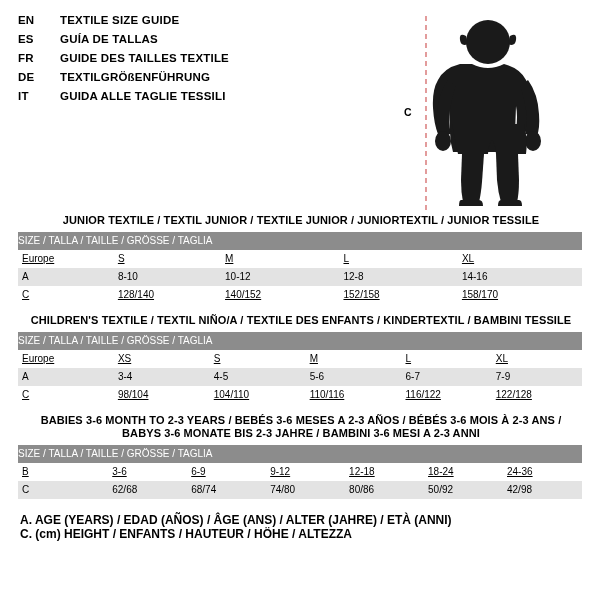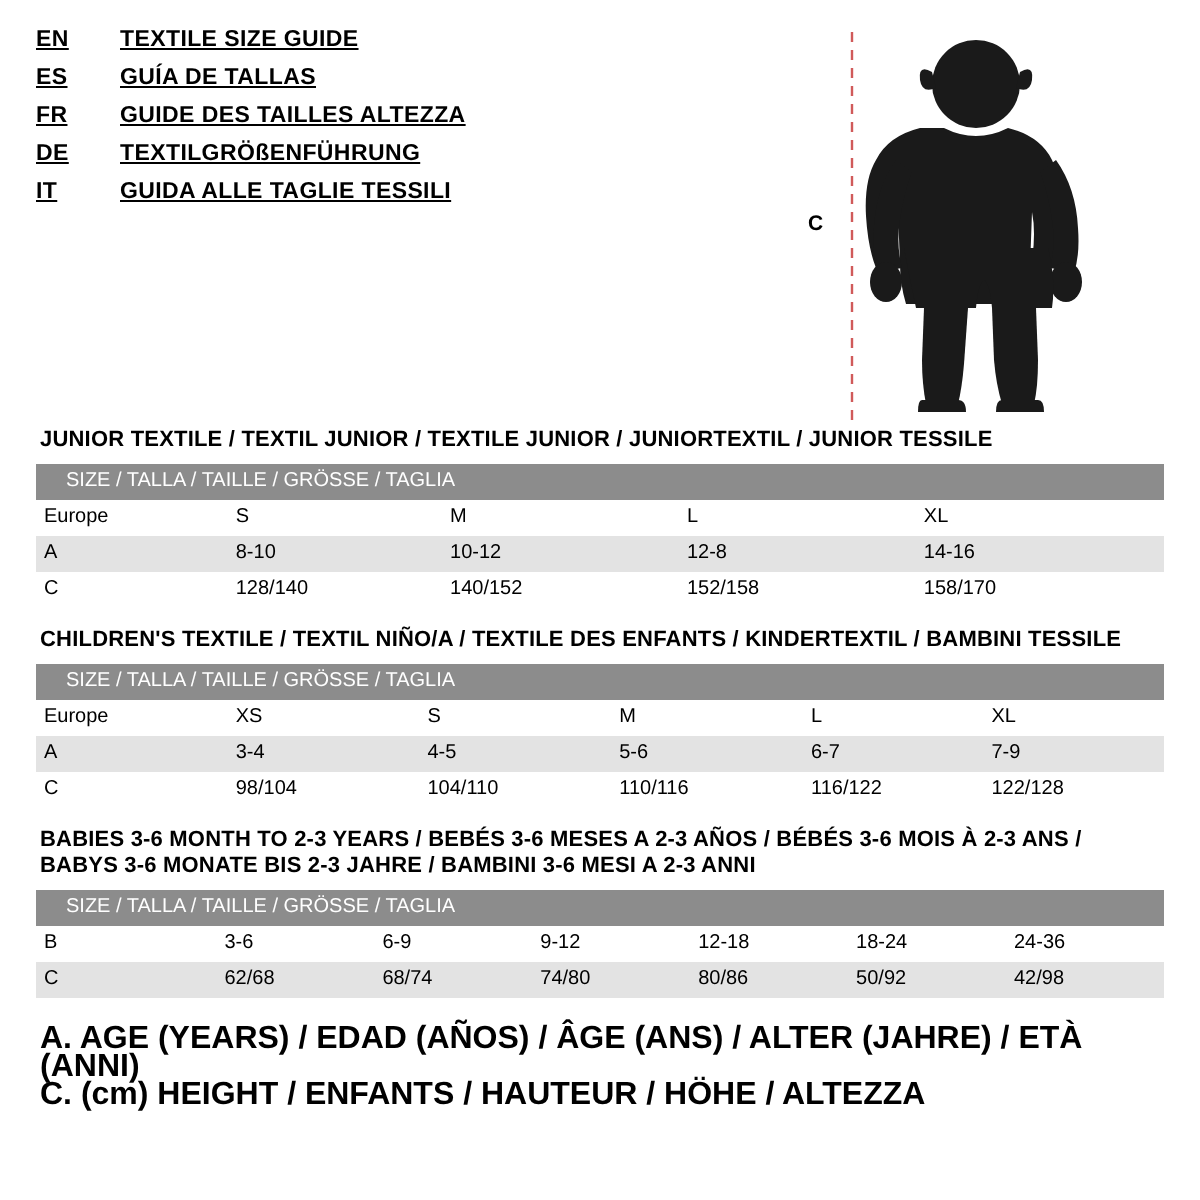--- a/index.html
+++ b/index.html
@@ -20,21 +20,20 @@
     width: 600px;
     height: 600px;
     box-sizing: border-box;
     padding: 14px 18px 10px 18px;
   }
 
   
   .header {
     position: relative;
     height: 190px;
-    text-decoration: underline;
   }
   .lang-table {
     border-collapse: collapse;
   }
   .lang-row td {
     font-size: 11.5px;
     font-weight: bold;
     letter-spacing: 0.2px;
     padding: 0 0 6px 0;
     vertical-align: top;
@@ -69,54 +68,56 @@
   
   .section {
     margin-top: 4px;
   }
   .section-title {
     font-size: 11px;
     font-weight: bold;
     letter-spacing: 0.1px;
     padding: 6px 0 5px 2px;
     line-height: 13px;
+    text-align: center;
   }
   table.size-table {
     width: 100%;
     border-collapse: collapse;
     table-layout: fixed;
   }
   table.size-table td {
     font-size: 10px;
     padding: 3px 0 3px 4px;
     line-height: 12px;
     vertical-align: middle;
   }
   tr.head-row td {
     background: #8c8c8c;
     color: #ffffff;
     font-size: 10px;
     font-weight: normal;
-    padding: 3px 0 3px 15px;
+    padding: 3px 0 3px 0;
     margin-top: 16px;
   }
   tr.shaded td {
     background: #e3e3e3;
   }
   tr.plain td {
     background: #ffffff;
+    text-decoration: underline;
   }
 
   
   .legend {
     margin-top: 14px;
     padding-left: 2px;
   }
   .legend div {
-    font-size: 16px;
+    font-size: 12px;
     font-weight: bold;
     line-height: 14px;
   }
 </style>
 </head>
 <body>
 
 <div class="page">
 
   <div class="header">
@@ -125,21 +126,21 @@
         <tr class="lang-row">
           <td class="lang-code">EN</td>
           <td class="lang-title">TEXTILE SIZE GUIDE</td>
         </tr>
         <tr class="lang-row">
           <td class="lang-code">ES</td>
           <td class="lang-title">GUÍA DE TALLAS</td>
         </tr>
         <tr class="lang-row">
           <td class="lang-code">FR</td>
-          <td class="lang-title">GUIDE DES TAILLES ALTEZZA</td>
+          <td class="lang-title">GUIDE DES TAILLES TEXTILE</td>
         </tr>
         <tr class="lang-row">
           <td class="lang-code">DE</td>
           <td class="lang-title">TEXTILGRÖßENFÜHRUNG</td>
         </tr>
         <tr class="lang-row">
           <td class="lang-code">IT</td>
           <td class="lang-title">GUIDA ALLE TAGLIE TESSILI</td>
         </tr>
       </tbody>

